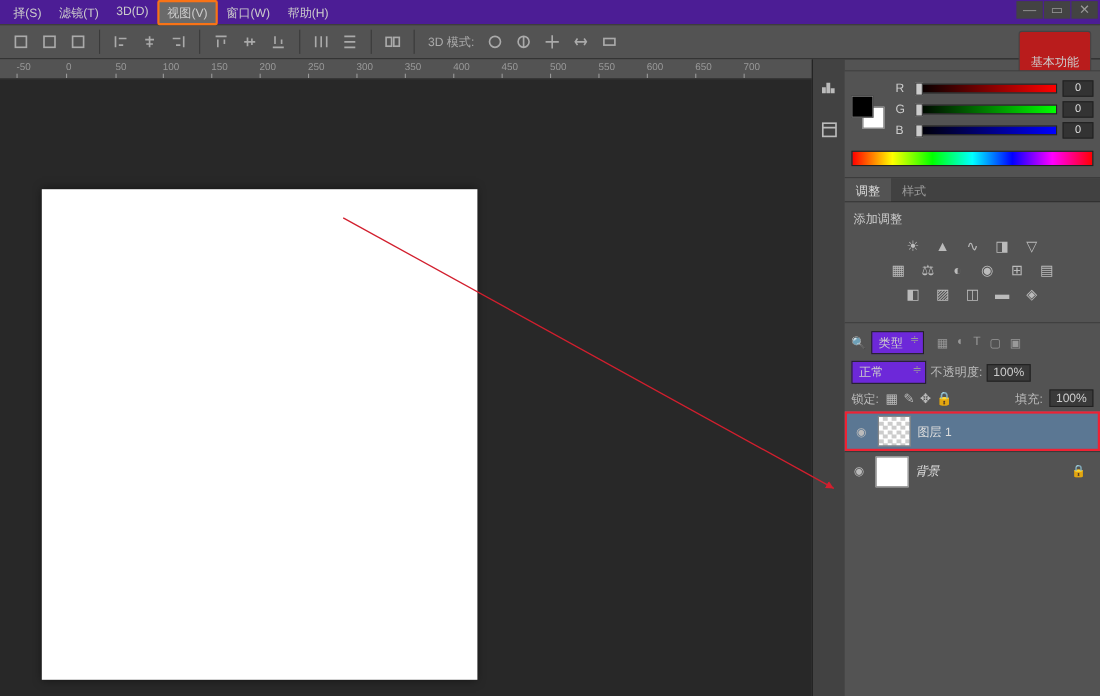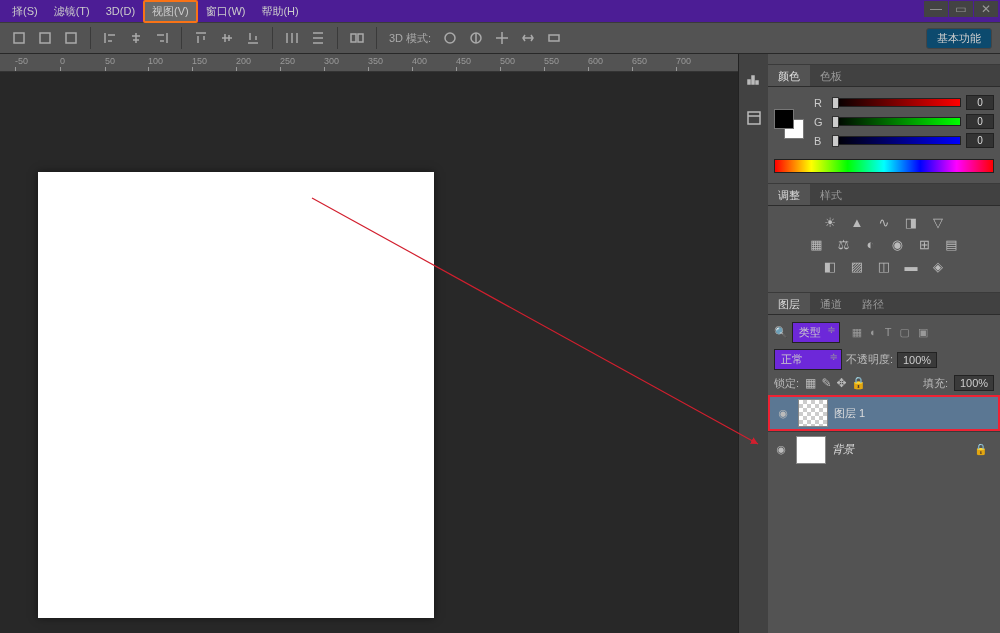--- a/index.html
+++ b/index.html
@@ -9,21 +9,21 @@
     .menubar-item { padding: 3px 8px; cursor: pointer; }
     .menubar-item.active { background: #6a6a6a; border: 2px solid #f97316; border-radius: 2px; padding: 2px 7px; }
     
     .window-controls { position: absolute; top: 1px; right: 2px; display: flex; }
     .win-ctrl { width: 24px; height: 16px; background: #434343; margin-left: 1px; display: flex; align-items: center; justify-content: center; cursor: pointer; font-size: 12px; color: #999; }
     
     .toolbar { height: 32px; background: #535353; border-top: 1px solid #3a3a3a; border-bottom: 1px solid #282828; display: flex; align-items: center; padding: 0 6px; }
     .tool-btn { width: 22px; height: 22px; margin: 0 2px; display: flex; align-items: center; justify-content: center; cursor: pointer; color: #aaa; }
     .tool-sep { width: 1px; height: 22px; background: #3a3a3a; margin: 0 6px; }
     .tool-label { color: #aaa; margin: 0 6px; }
-    .btn-right { position: absolute; right: 8px; top: 28px; background: #0c4a6e; border: 1px solid #444; padding: 2px 10px; border-radius: 3px; cursor: pointer; margin-left: 41px; }
+    .btn-right { position: absolute; right: 8px; top: 28px; background: #b91c1c; border: 1px solid #444; padding: 20px 10px; border-radius: 3px; cursor: pointer; margin-left: 41px; }
     
     .main-area { position: absolute; top: 54px; left: 0; width: 738px; height: 579px; background: #494949; }
     .ruler-h { height: 18px; background: #535353; border-bottom: 1px solid #333; position: relative; overflow: hidden; }
     .ruler-h .tick { position: absolute; color: #999; font-size: 9px; top: 2px; }
     .ruler-h .tick::after { content: ''; position: absolute; width: 1px; height: 5px; background: #999; top: 11px; left: 0; }
     
     .canvas-area { position: absolute; top: 18px; left: 0; right: 0; bottom: 0; background: #282828; }
     .canvas { position: absolute; top: 100px; left: 38px; width: 396px; height: 446px; background: #fff; box-shadow: 0 0 8px rgba(0,0,0,.5); }
     
     .arrow-svg { position: absolute; top: 54px; left: 0; width: 1000px; height: 579px; pointer-events: none; z-index: 5; }
@@ -244,24 +244,20 @@
       <svg class="ic-svg">
         <rect x="2" y="2" width="12" height="12"></rect>
         <path d="M2 6h12"></path>
       </svg>
     </div>
 </div>
 
 <div class="panels">
 
   <div class="panel">
-    <div class="panel-tabs">
-      <div class="panel-tab active">颜色</div>
-      <div class="panel-tab">色板</div>
-    </div>
     <div class="color-panel-body">
       <div class="color-row">
         <div class="fg-bg">
           <div class="bg-swatch"></div>
           <div class="fg-swatch"></div>
         </div>
         <div class="slider-set">
           <div class="slider-row">
             <span class="slider-label">R</span>
             <div class="slider-track r">
@@ -288,20 +284,21 @@
       <div class="spectrum"></div>
     </div>
   </div>
 
   <div class="panel">
     <div class="panel-tabs">
       <div class="panel-tab active">调整</div>
       <div class="panel-tab">样式</div>
     </div>
     <div class="adjust-body">
+      <div class="adjust-label">添加调整</div>
       <div class="adjust-icons">
         <div class="ic">☀</div>
         <div class="ic">▲</div>
         <div class="ic">∿</div>
         <div class="ic">◨</div>
         <div class="ic">▽</div>
       </div>
       <div class="adjust-icons">
         <div class="ic">▦</div>
         <div class="ic">⚖</div>
@@ -314,25 +311,20 @@
         <div class="ic">◧</div>
         <div class="ic">▨</div>
         <div class="ic">◫</div>
         <div class="ic">▬</div>
         <div class="ic">◈</div>
       </div>
     </div>
   </div>
 
   <div class="panel">
-    <div class="panel-tabs">
-      <div class="panel-tab active">图层</div>
-      <div class="panel-tab">通道</div>
-      <div class="panel-tab">路径</div>
-    </div>
     <div class="layers-body">
       <div class="layer-ctrl-row">
         <span>🔍</span>
         <div class="dropdown">类型</div>
         <div class="kind-icons">
           <span>▦</span>
           <span>◐</span>
           <span>T</span>
           <span>▢</span>
           <span>▣</span>

